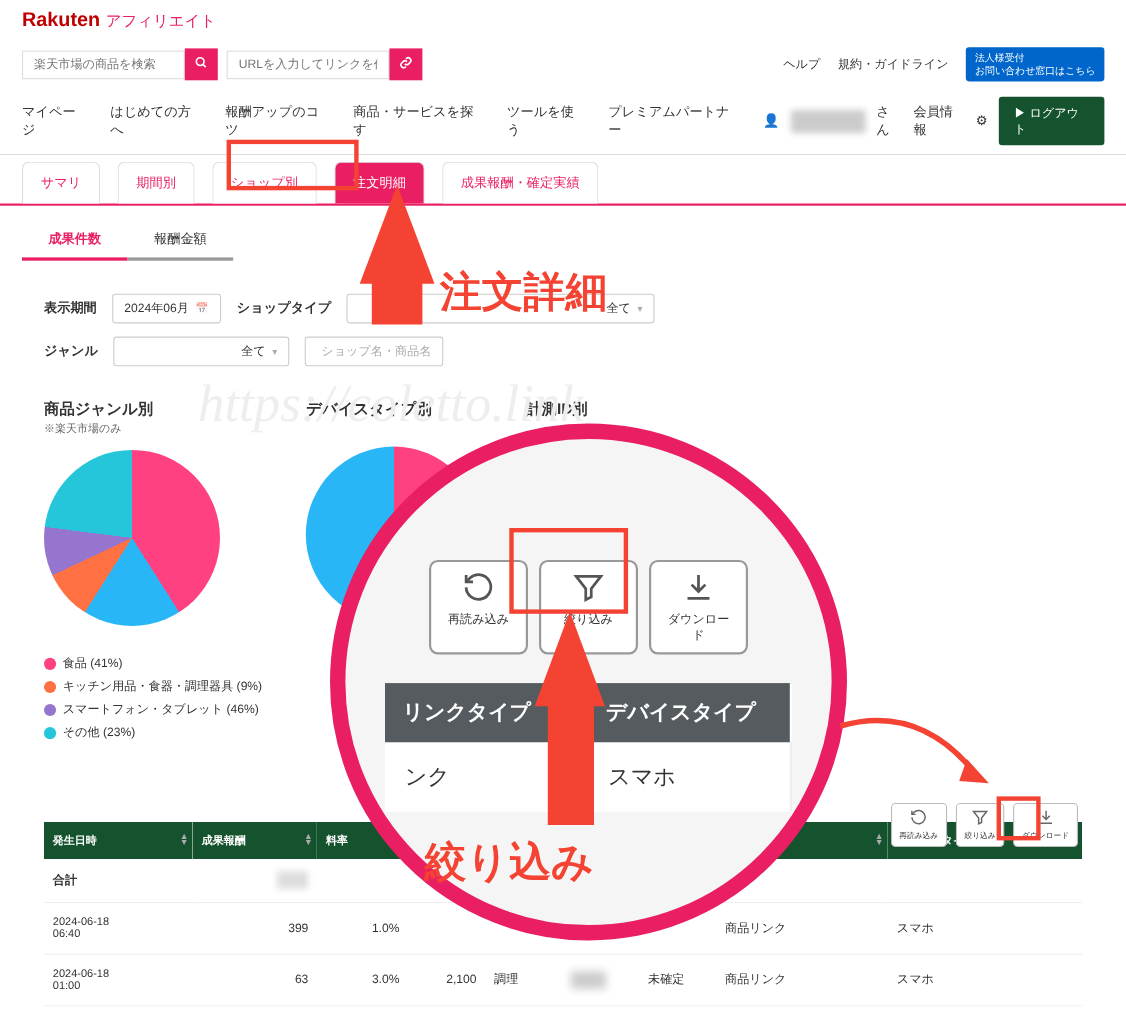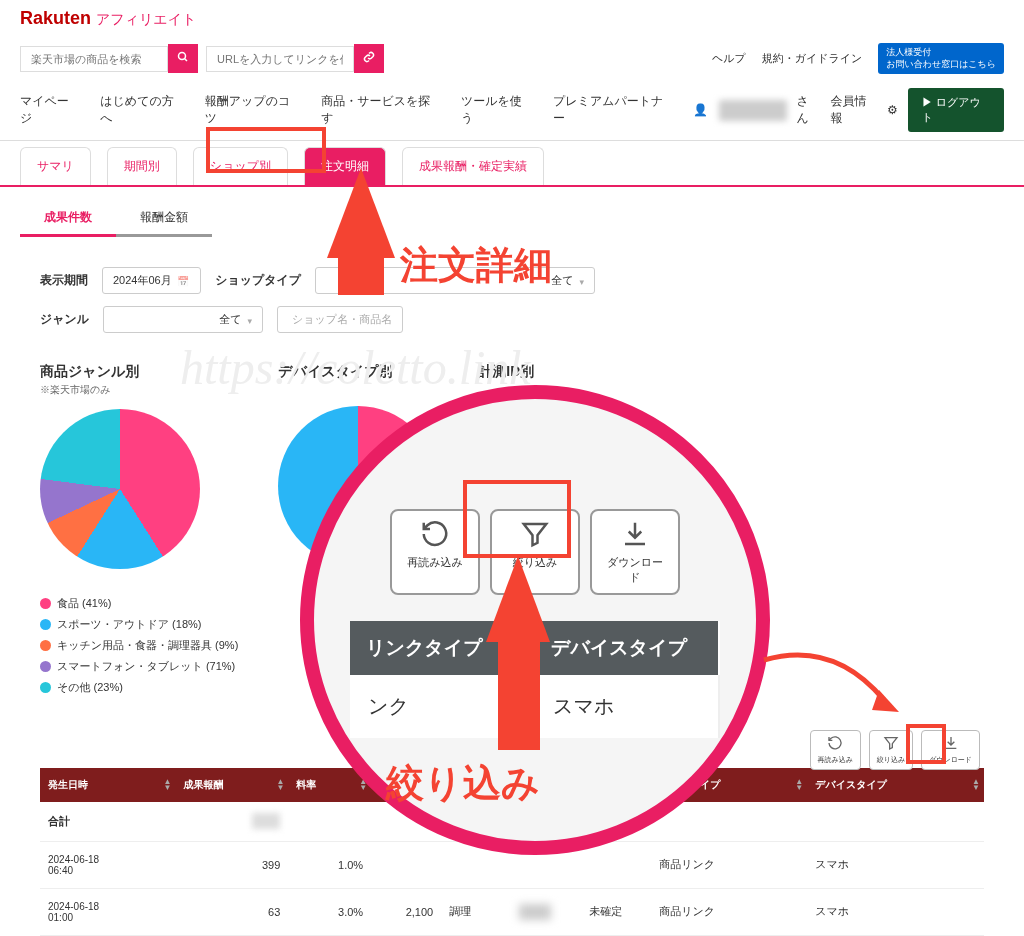--- a/index.html
+++ b/index.html
@@ -51,21 +51,21 @@
 .zoom-td-row { display: flex; background: #fff; font-size: 20px; }
 .zoom-td { padding: 18px 18px; border-right: 2px solid #eee; flex: 1; }
 .annotation-big { position: absolute; color: #f44332; font-weight: bold; font-size: 38px; z-index: 20; }
 .red-box { position: absolute; border: 4px solid #f44332; z-index: 18; }
 .arrow-triangle { position: absolute; width: 0; height: 0; z-index: 19; }
 .mini-toolbar { position: absolute; top: 730px; right: 44px; display: flex; gap: 8px; z-index: 5; }
 .mini-btn { border: 1px solid #bbb; border-radius: 4px; padding: 4px 7px; background: #fff; text-align: center; cursor: pointer; }
 .mini-btn svg { width: 16px; height: 16px; }
 .mini-btn-label { font-size: 7px; margin-top: 1px; }
 .data-table { width: calc(100% - 80px); margin: 60px 40px 0; border-collapse: collapse; font-size: 11px; }
-.data-table th { background: #7f1d1d; color: #fff; padding: 10px 8px; text-align: left; font-size: 10px; position: relative; }
+.data-table th { background: #14532d; color: #fff; padding: 10px 8px; text-align: left; font-size: 10px; position: relative; }
 .data-table td { padding: 12px 8px; border-bottom: 1px solid #eee; }
 .sort-icons { position: absolute; right: 4px; top: 50%; transform: translateY(-50%); font-size: 8px; line-height: 0.8; color: #aaa; }
 .curved-arrow { position: absolute; top: 630px; right: 90px; z-index: 12; }
 .fake-chevron::after { content: "▾"; color: #aaa; font-size: 9px; }
 .fake-cal::after { content: "📅"; font-size: 10px; opacity: .5; }
 </style>
 </head>
 <body>
 
 <div class="header">
@@ -162,30 +162,26 @@
     <div class="chart-block">
       <div class="chart-title">商品ジャンル別</div>
       <div class="chart-sub">※楽天市場のみ</div>
       <div class="pie" style="background: conic-gradient(#ff4081 0% 41%, #29b6f6 41% 59%, #ff7043 59% 68%, #9575cd 68% 77%, #26c6da 77% 100%);"></div>
       <div class="legend">
         <div class="legend-item">
             <span class="legend-dot" style="background:#ff4081"></span>
             <span>食品 (41%)</span>
           </div>
         <div class="legend-item">
-            <span class="legend-dot" style="background:#29b6f6"></span>
-            <span>スポーツ・アウトドア (18%)</span>
-          </div>
-        <div class="legend-item">
             <span class="legend-dot" style="background:#ff7043"></span>
             <span>キッチン用品・食器・調理器具 (9%)</span>
           </div>
         <div class="legend-item">
             <span class="legend-dot" style="background:#9575cd"></span>
-            <span>スマートフォン・タブレット (71%)</span>
+            <span>スマートフォン・タブレット (46%)</span>
           </div>
         <div class="legend-item">
             <span class="legend-dot" style="background:#26c6da"></span>
             <span>その他 (23%)</span>
           </div>
       </div>
     </div>
     <div class="chart-block">
       <div class="chart-title">デバイスタイプ別</div>
       <div class="chart-sub">&nbsp;</div>

